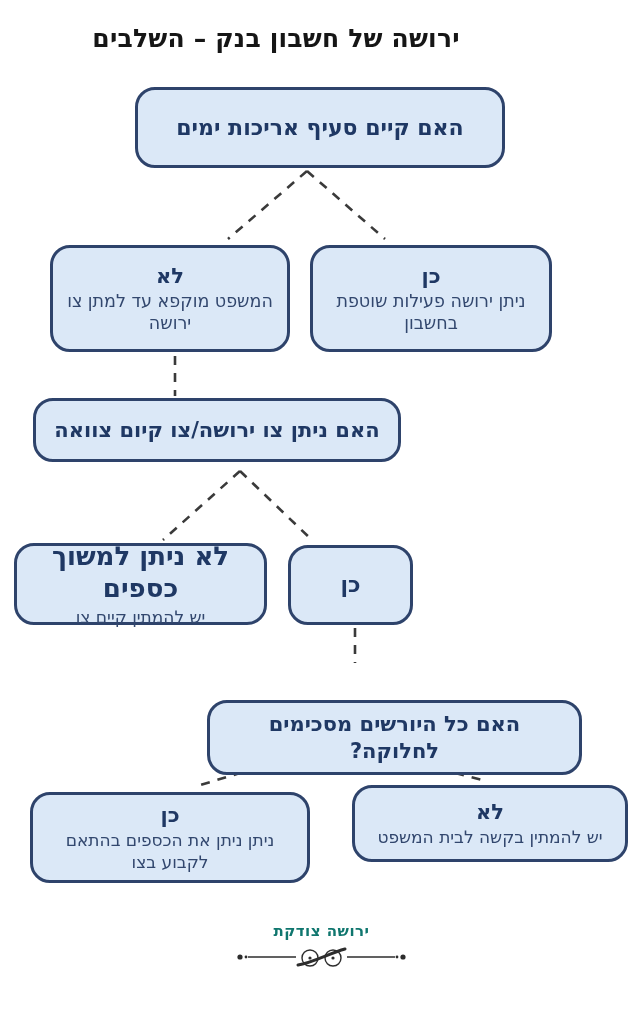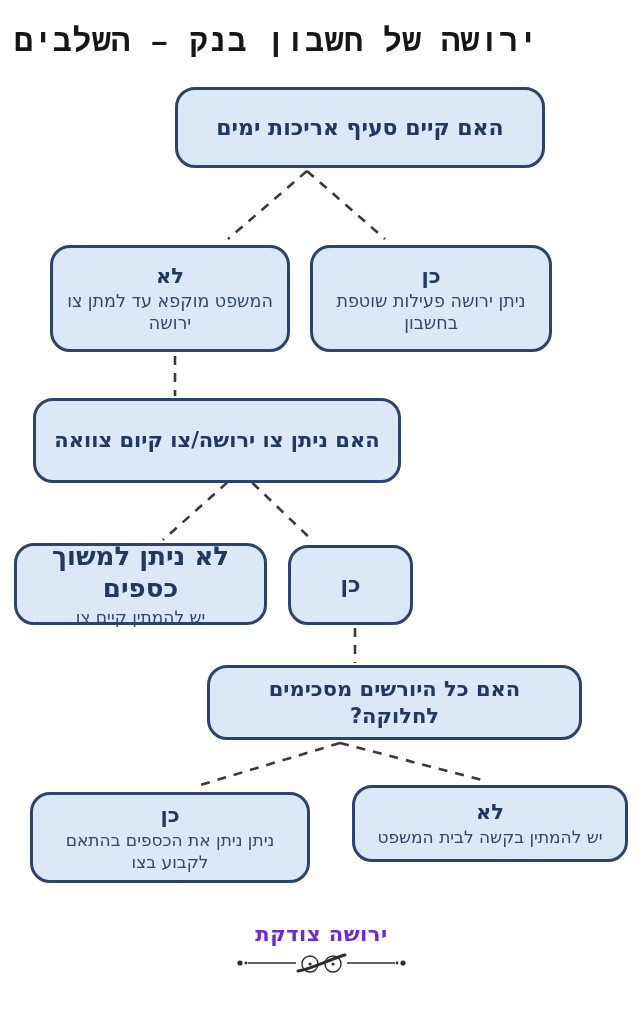--- a/index.html
+++ b/index.html
@@ -12,64 +12,63 @@
   *{margin:0;padding:0;box-sizing:border-box;}
   html,body{background:#ffffff;}
   body{
     font-family:"DejaVu Sans", sans-serif;
     width:643px;height:1024px;
     position:relative;overflow:hidden;
   }
   .canvas{position:relative;width:643px;height:1024px;background:#fff;}
   .page-title{
     position:absolute;top:24px;left:0;width:552px;
-    text-align:center;font-size:32px;font-weight:bold;color:#161616;
+    text-align:center;font-size:25px;font-weight:bold;color:#161616;
     letter-spacing:.2px;
-    font-family:Liberation Mono, monospace;
   }
   .connectors{position:absolute;top:0;left:0;width:643px;height:1024px;pointer-events:none;}
   .node{
     position:absolute;
     background:var(--box-fill);
     border:3px solid var(--box-border);
     border-radius:20px;
     display:flex;flex-direction:column;justify-content:center;align-items:center;
     text-align:center;
     padding:6px 14px;
     line-height:1.25;
   }
   .node-title{font-weight:bold;color:var(--title-ink);}
   .node-sub{color:var(--sub-ink);font-weight:normal;margin-top:2px;}
   
-  .n-q1     {left:135px;top:87px;  width:370px;height:81px;margin-left:40px;}
+  .n-q1     {left:135px;top:87px;  width:370px;height:81px;}
   .n-q1 .node-title{font-size:22px;}
   .n-q1no   {left:50px; top:245px; width:240px;height:107px;}
   .n-q1yes  {left:310px;top:245px; width:242px;height:107px;}
   .n-q1no .node-title,.n-q1yes .node-title{font-size:21px;}
   .n-q1no .node-sub,.n-q1yes .node-sub{font-size:17.5px;}
-  .n-q2     {left:33px; top:398px; width:368px;height:85px;}
+  .n-q2     {left:33px; top:398px; width:368px;height:64px;}
   .n-q2 .node-title{font-size:21px;}
   .n-q2no   {left:14px; top:543px; width:253px;height:82px;}
   .n-q2no .node-title{font-size:26px;}
   .n-q2no .node-sub{font-size:17px;}
   .n-q2yes  {left:288px;top:545px; width:125px;height:80px;}
   .n-q2yes .node-title{font-size:22px;}
-  .n-q3     {left:207px;top:665px; width:375px;height:75px;}
+  .n-q3     {left:207px;top:700px; width:375px;height:75px;}
   .n-q3 .node-title{font-size:21px;}
   .n-q3yes  {left:30px; top:792px; width:280px;height:91px;}
   .n-q3no   {left:352px;top:785px; width:276px;height:77px;}
   .n-q3yes .node-title,.n-q3no .node-title{font-size:21px;}
   .n-q3yes .node-sub,.n-q3no .node-sub{font-size:17px;}
 
   .footer{
     position:absolute;left:0;top:922px;width:643px;
     display:flex;flex-direction:column;align-items:center;
   }
   .brand{
-    font-size:21px;font-weight:600;color:#6d28d9;letter-spacing:.5px;
+    font-size:15px;font-weight:600;color:#0f766e;letter-spacing:.5px;
   }
   .flourish{margin-top:4px;}
   .tagline{
     margin-top:3px;font-size:15px;color:#4f4f4f;letter-spacing:.5px;
   }
 </style>
 </head>
 <body>
 
 <div class="canvas">

